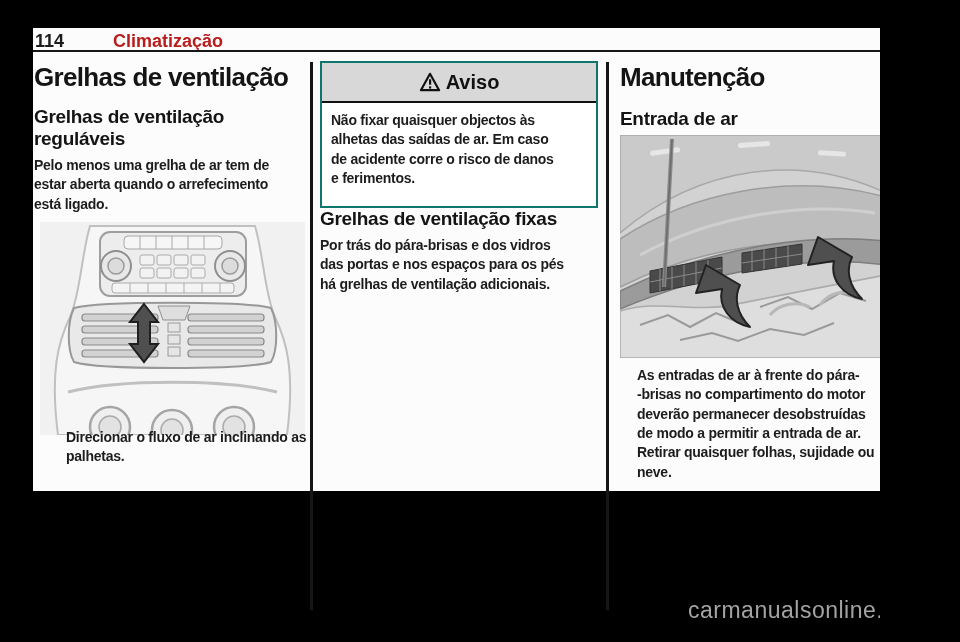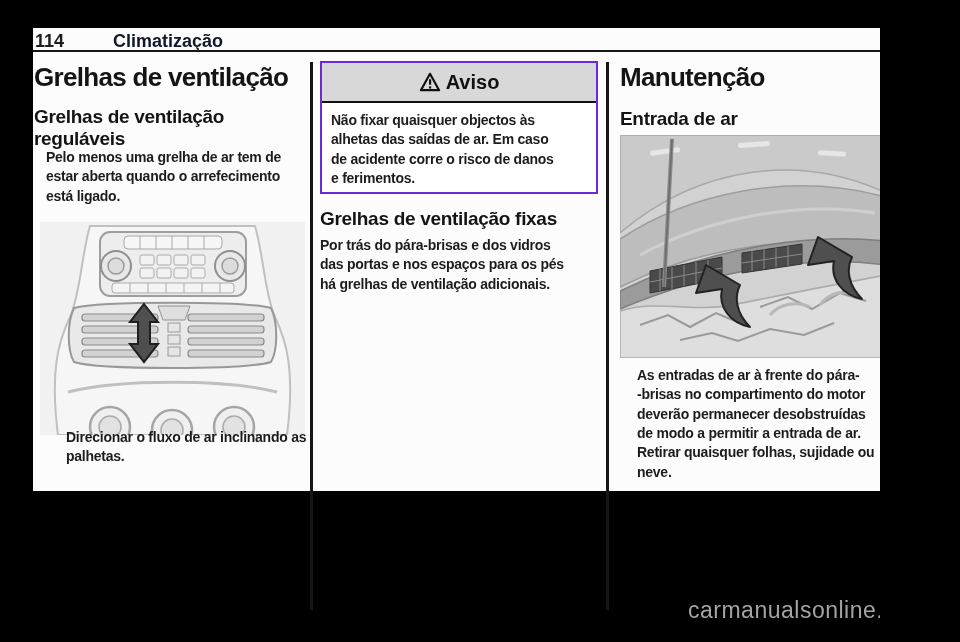--- a/index.html
+++ b/index.html
@@ -1,37 +1,37 @@
 <!DOCTYPE html>
 <html><head>
 <meta charset="utf-8">
 <style>
   html,body{margin:0;padding:0;background:#000;}
   .screen{position:relative;width:880px;height:642px;background:#000;overflow:hidden;
           font-family:"Liberation Sans", sans-serif;}
   .paper{position:absolute;left:33px;top:28px;width:853px;height:463px;background:#fcfcfc;}
   
   .pagenum{position:absolute;left:2px;top:3px;font-size:18px;font-weight:bold;color:#1c1c1c;}
-  .chapter{position:absolute;left:80px;top:3px;font-size:18px;font-weight:bold;color:#0f172a;}
+  .chapter{position:absolute;left:80px;top:3px;font-size:18px;font-weight:bold;color:#b91c1c;}
   .hrule{position:absolute;left:0;top:22px;width:853px;height:2px;background:#161616;}
   
   .h1{font-size:26px;font-weight:bold;color:#141414;letter-spacing:-0.7px;white-space:pre;}
   .h2{font-size:19px;font-weight:bold;color:#141414;letter-spacing:-0.3px;white-space:pre-line;line-height:1.18;}
   .body{font-size:14px;font-weight:bold;color:#1c1c1c;letter-spacing:-0.25px;
         line-height:1.38;white-space:pre;}
   .col1-h1{position:absolute;left:1px;top:34px;}
   .col1-h2{position:absolute;left:1px;top:78px;}
-  .col1-body{position:absolute;left:1px;top:120px;margin-left:12px;}
+  .col1-body{position:absolute;left:1px;top:128px;}
   .col1-img{position:absolute;left:7px;top:194px;width:265px;height:213px;}
   .col1-cap{position:absolute;left:1px;top:400px;padding-left:32px;}
-  .col2-warn{position:absolute;left:287px;top:33px;width:274px;border:2px solid #6d28d9;background:#fff;}
+  .col2-warn{position:absolute;left:287px;top:33px;width:274px;border:2px solid #0f766e;background:#fff;}
   .warn-head{height:38px;background:#d8d8d8;border-bottom:2px solid #111;display:flex;
              align-items:center;justify-content:center;gap:5px;}
   .warn-title{font-size:20px;font-weight:bold;color:#111;}
-  .warn-body{padding:8px 9px 4px 9px;}
+  .warn-body{padding:8px 9px 18px 9px;}
   .col2-h2{position:absolute;left:287px;top:180px;text-align:center;}
   .col2-body{position:absolute;left:287px;top:208px;}
   .col3-h1{position:absolute;left:587px;top:34px;}
   .col3-h2{position:absolute;left:587px;top:80px;}
   .col3-img{position:absolute;left:587px;top:107px;width:266px;height:223px;}
   .col3-body{position:absolute;left:604px;top:338px;}
   
   .divider{position:absolute;width:3px;top:62px;height:548px;background:#161616;}
   .div1{left:310px;} .div2{left:606px;}
   .watermark{position:absolute;left:688px;top:597px;font-size:23px;color:#a3a3a3;letter-spacing:0.5px;}

